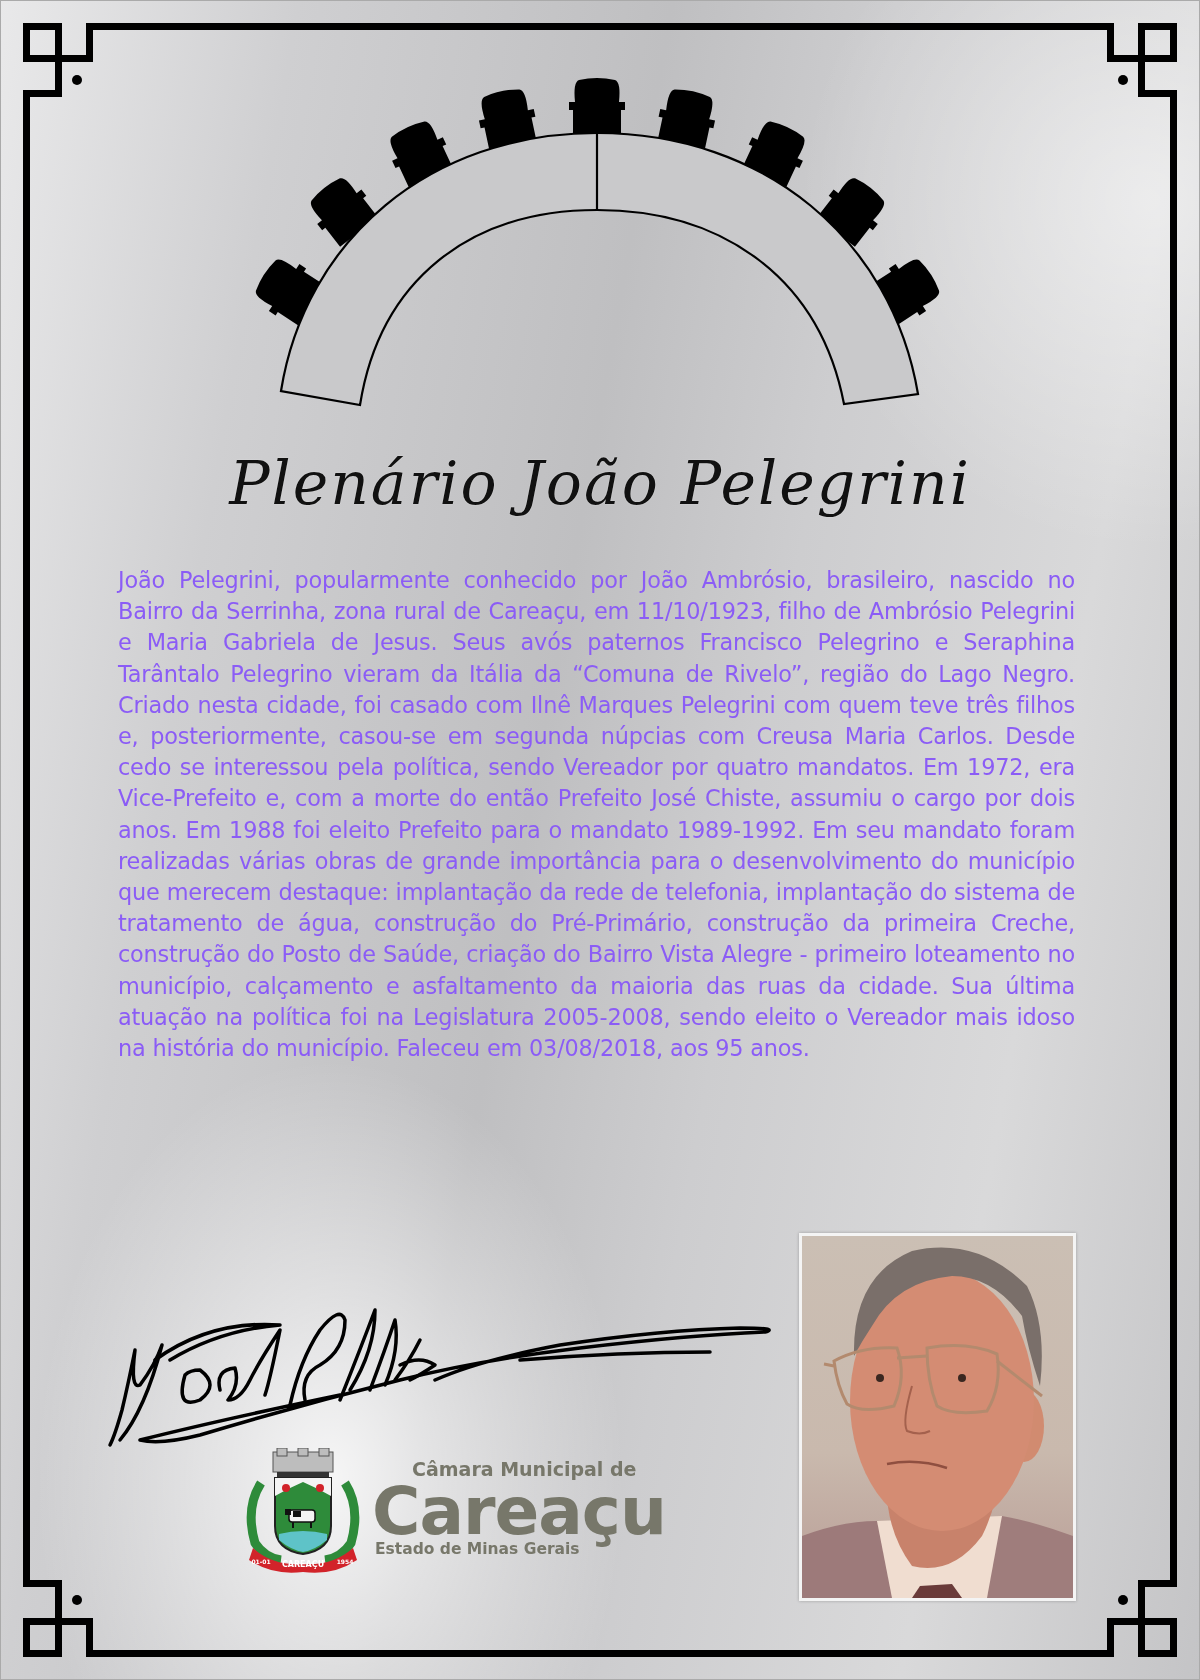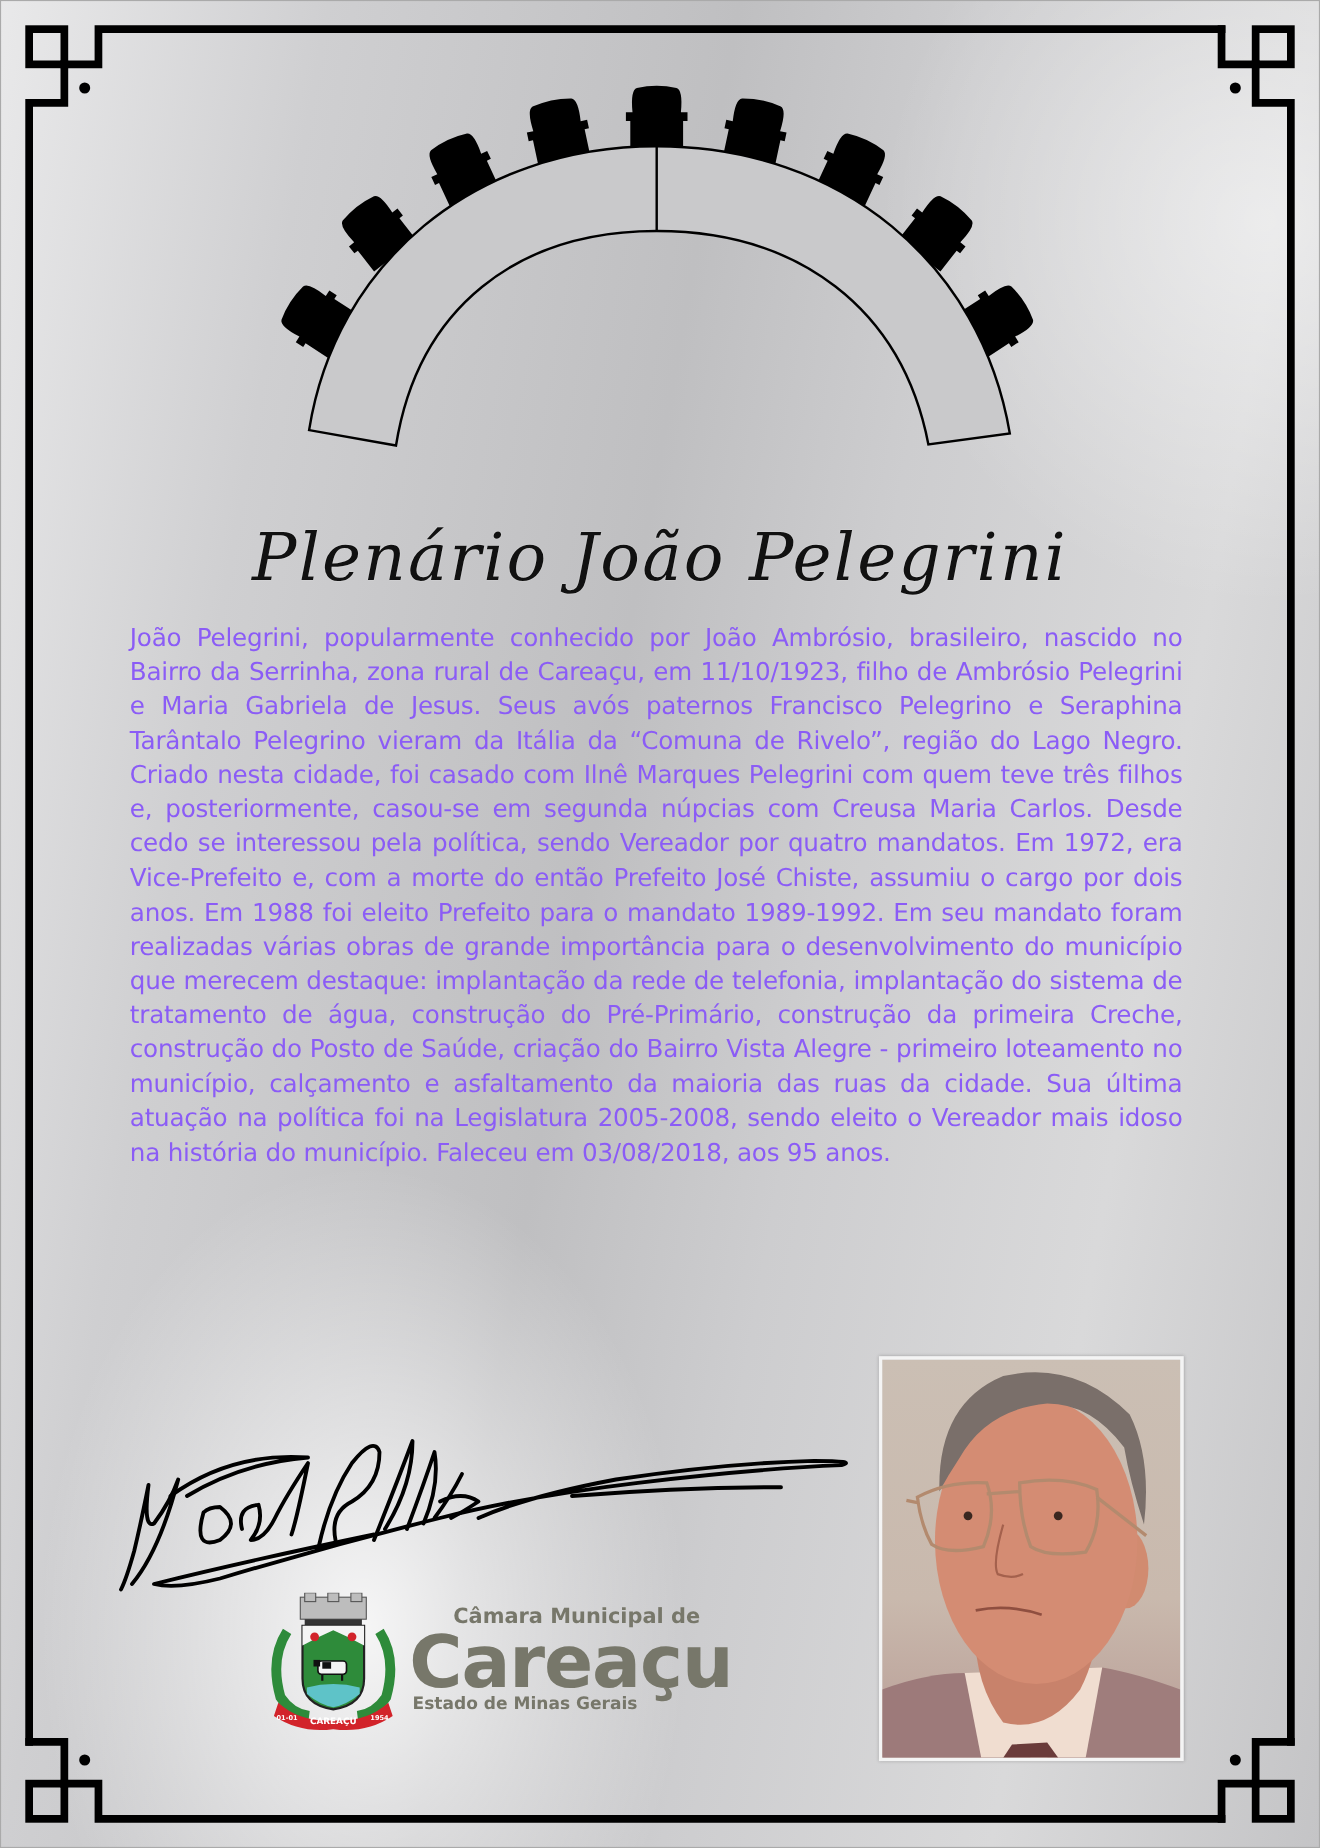--- a/index.html
+++ b/index.html
@@ -4,21 +4,21 @@
 <style>
   html,body{margin:0;padding:0;}
   body{width:1200px;height:1680px;overflow:hidden;position:relative;
     background:
       radial-gradient(ellipse 420px 600px at 330px 1480px, rgba(255,255,255,0.85), rgba(255,255,255,0) 70%),
       radial-gradient(ellipse 500px 500px at 1150px 200px, rgba(255,255,255,0.5), rgba(255,255,255,0) 70%),
       linear-gradient(100deg,#e9e9ea 0%,#cfcfd1 20%,#bfbfc1 45%,#cdcdcf 60%,#d9d9da 80%,#c4c4c6 100%);
     font-family:"DejaVu Sans",sans-serif;}
   .frame{position:absolute;left:0;top:0;width:1200px;height:1680px;}
   .plan{position:absolute;left:0;top:0;width:1200px;height:560px;}
-  .title{position:absolute;left:0;top:472px;width:1200px;text-align:center;
+  .title{position:absolute;left:0;top:448px;width:1200px;text-align:center;
     font-family:"DejaVu Serif",serif;font-style:italic;font-size:60px;color:#111;letter-spacing:2px;
     text-shadow:0 0 1px #fff;}
   .bio{position:absolute;left:118px;top:565px;width:957px;font-family:"DejaVu Sans",sans-serif;
     font-size:22.4px;line-height:31.2px;color:#8b5cf6;text-align:justify;
     text-align-last:left;letter-spacing:-0.2px;}
   .sig{position:absolute;left:100px;top:1290px;width:700px;height:160px;}
   .crest{position:absolute;left:243px;top:1448px;width:120px;height:125px;}
   .logo-text{position:absolute;left:372px;top:1458px;color:#77776a;font-family:"DejaVu Sans",sans-serif;}
   .logo-line1{position:absolute;left:40px;top:0;font-size:19px;font-weight:bold;white-space:nowrap;}
   .logo-line2{position:absolute;left:0;top:14px;font-size:66px;font-weight:bold;letter-spacing:-1px;white-space:nowrap;line-height:80px;}

